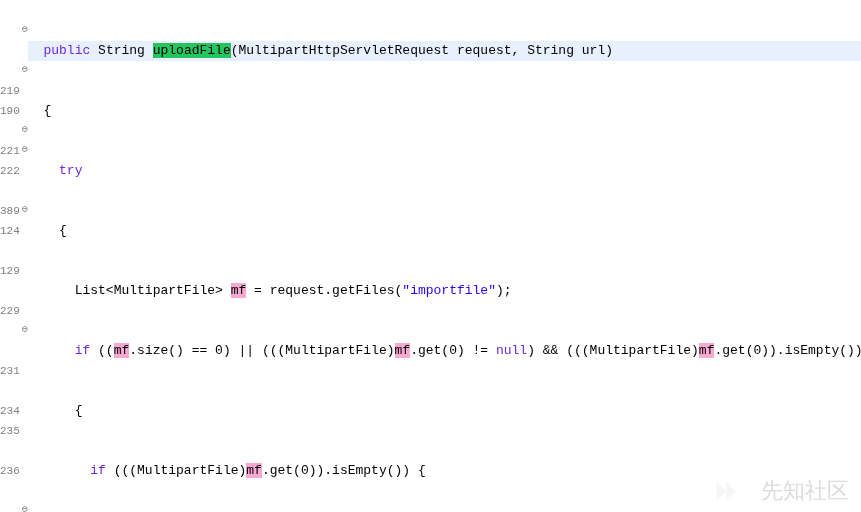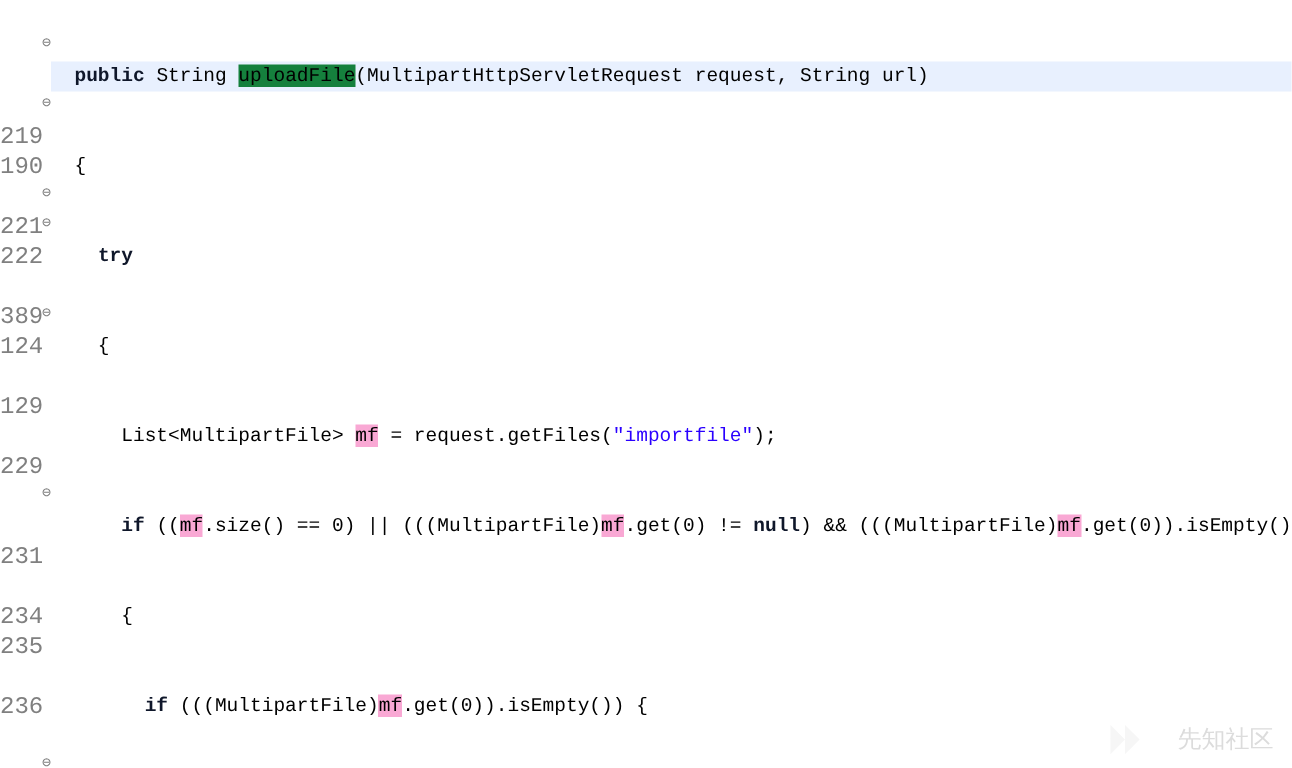--- a/index.html
+++ b/index.html
@@ -13,21 +13,21 @@
     height: 512px;
     overflow: hidden;
     position: relative;
   }
   .editor { display: flex; height: 100%; }
   .gutter {
     width: 28px;
     text-align: right;
     padding-right: 2px;
     color: #808080;
-    font-size: 16px;
+    font-size: 11px;
     user-select: none;
     line-height: 20px;
     padding-top: 1px;
   }
   .fold-col {
     width: 14px;
     position: relative;
     line-height: 20px;
   }
   .fold-col .mark {
@@ -39,31 +39,31 @@
     line-height: 20px;
   }
   .code {
     flex: 1;
     white-space: pre;
     line-height: 20px;
     padding-top: 1px;
   }
   .line { height: 20px; }
   .hl-line { background: #e8f0fe; }
-  .kw { color: #0f172a; font-weight: bold; }
+  .kw { color: #6d28d9; font-weight: normal; }
   .str { color: #2a00ff; }
-  .method-hl { background: #15803d; color: #000; }
+  .method-hl { background: #22c55e; color: #000; }
   .highlight-occ { background: #f9a8d4; }
   .watermark {
     position: absolute;
     right: 12px;
     bottom: 6px;
     color: #dcdcdc;
     font-family: "Microsoft YaHei", sans-serif;
-    font-size: 16px;
+    font-size: 22px;
     display: flex;
     align-items: center;
     gap: 22px;
     pointer-events: none;
   }
   .watermark svg { opacity: 0.25; }
   .gut-line { height: 20px; }
 </style>
 </head>
 <body>

